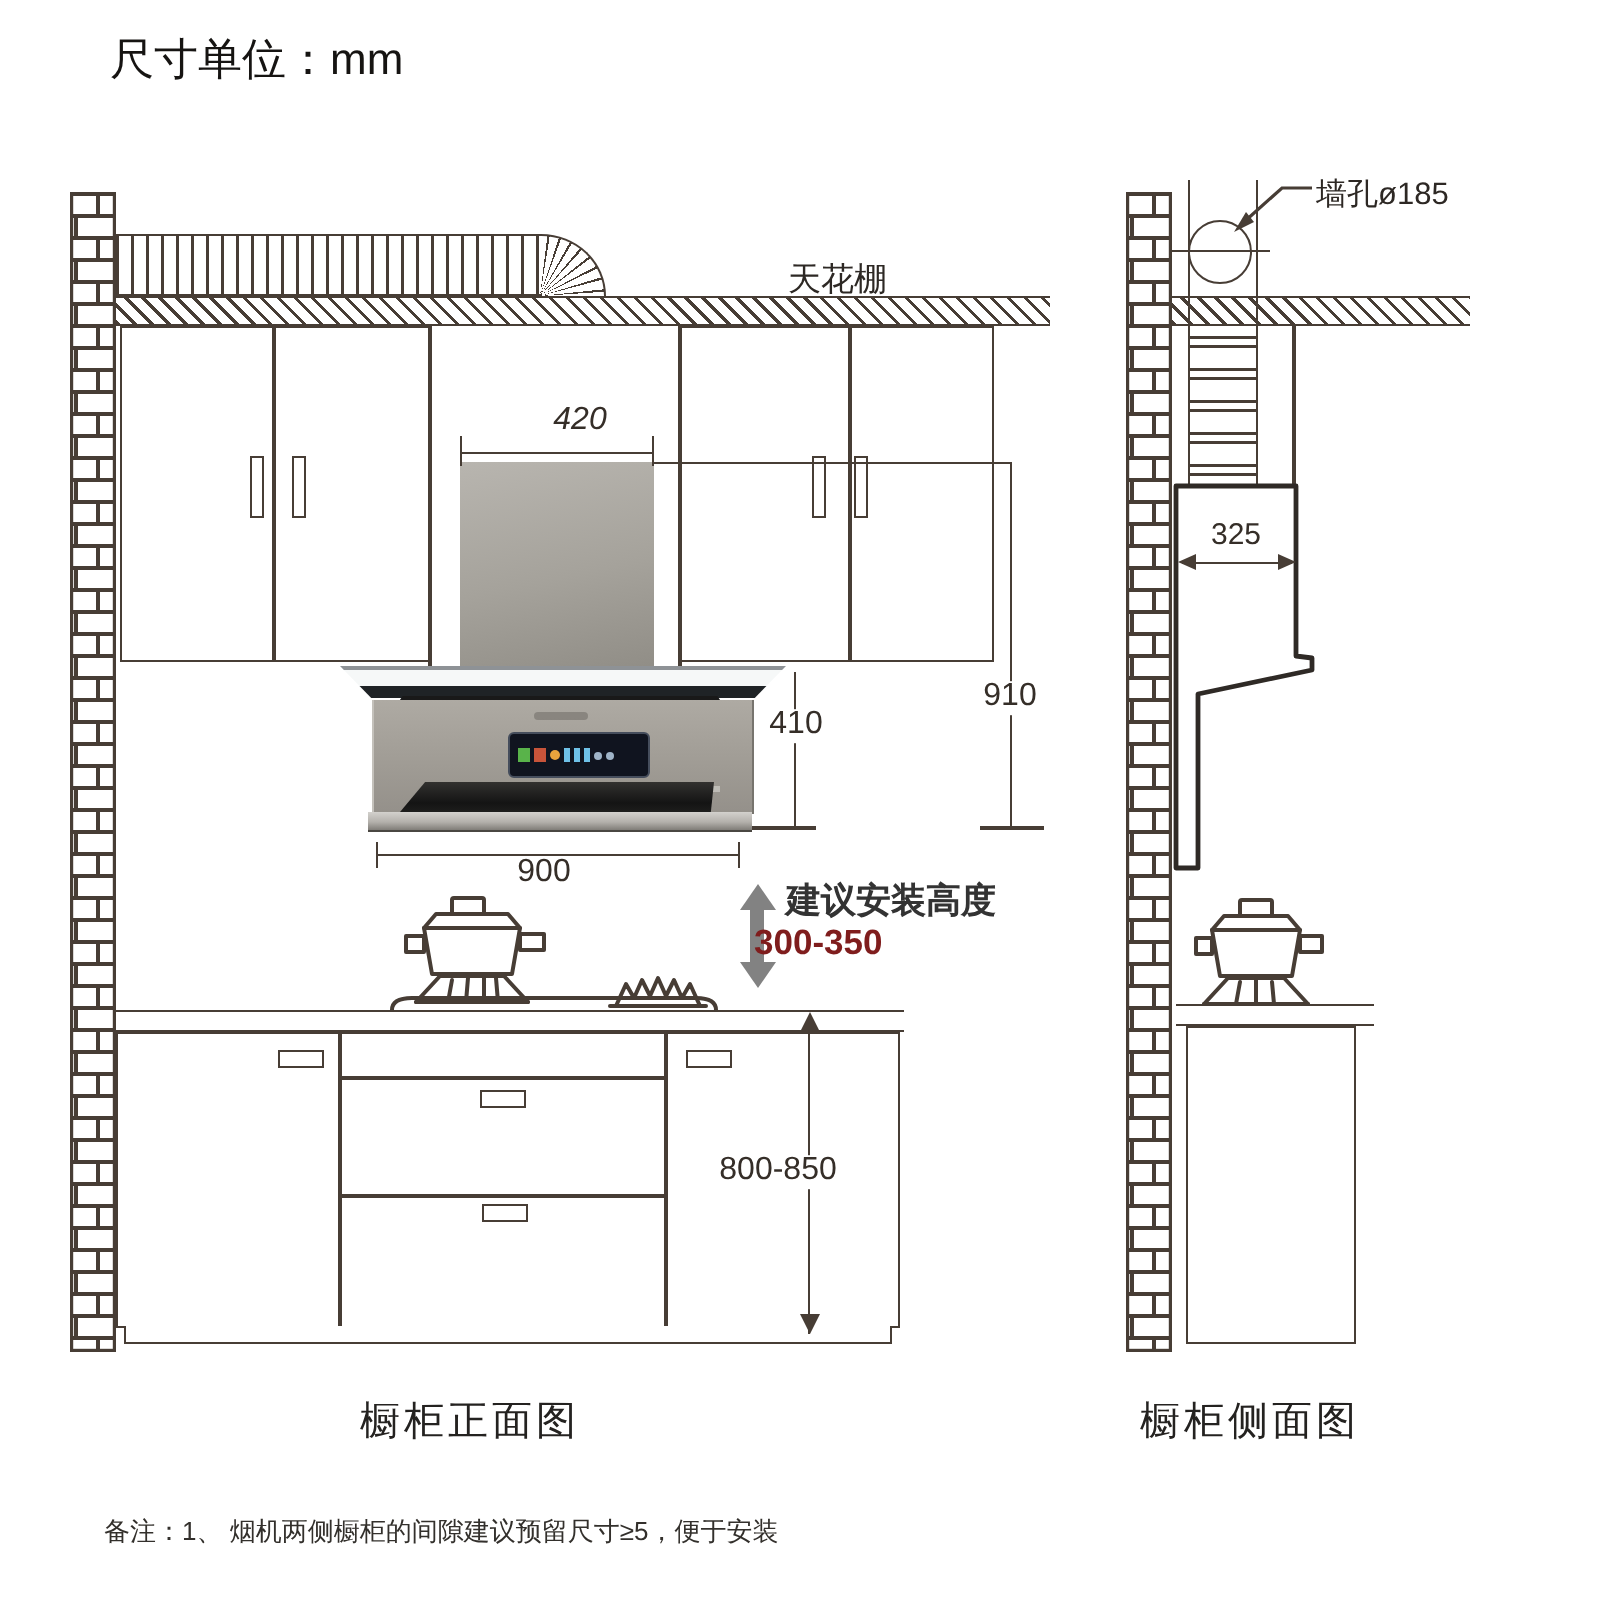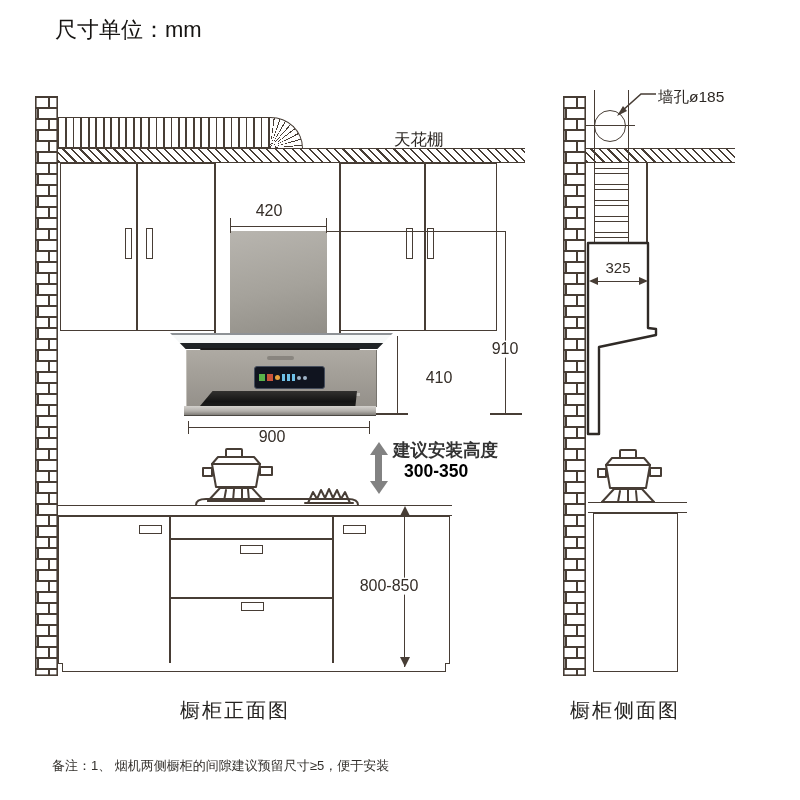--- a/index.html
+++ b/index.html
@@ -62,30 +62,30 @@
   <div class="lv" style="left:424px;top:163px;height:168px;"></div>
   <div class="hv" style="left:406px;top:228px;"></div>
   <div class="hv" style="left:427px;top:228px;"></div>
 
   <div class="a" style="left:230px;top:231px;width:97px;height:104px;
        background:linear-gradient(168deg,#b8b5af 0%,#a5a29b 55%,#908d86 100%);"></div>
 
   <div class="lh" style="left:230px;top:225.5px;width:97px;height:1.4px;"></div>
   <div class="lv" style="left:229.5px;top:218px;height:15px;width:1.4px;"></div>
   <div class="lv" style="left:326px;top:218px;height:15px;width:1.4px;"></div>
-  <div class="dl" style="left:269px;top:211px;">420</div>
+  <div class="dl" style="left:290px;top:211px;font-style:italic;">420</div>
 
   <div class="lh" style="left:327px;top:231px;width:178px;height:1.4px;"></div>
   <div class="lv" style="left:504.5px;top:231px;height:183px;width:1.4px;"></div>
   <div class="lh" style="left:490px;top:413.2px;width:32px;height:1.4px;"></div>
   <div class="dl" style="left:505px;top:349px;">910</div>
 
   <div class="lv" style="left:396.5px;top:336px;height:78px;width:1.4px;"></div>
   <div class="lh" style="left:373px;top:413.2px;width:35px;height:1.4px;"></div>
-  <div class="dl" style="left:398px;top:378px;margin-left:41px;">410</div>
+  <div class="dl" style="left:398px;top:363px;">410</div>
 
   <div class="a" style="left:170px;top:333px;width:223px;height:16px;
        clip-path:polygon(0 0,100% 0,93% 100%,7% 100%);
        background:linear-gradient(180deg,#8e9296 0 2px,#f6f8f8 2px 10px,#1f2326 10px 16px);"></div>
   <div class="a" style="left:198px;top:348px;width:164px;height:5px;background:#191919;
        clip-path:polygon(2% 0,98% 0,100% 100%,0 100%);"></div>
   <div class="a" style="left:186px;top:350px;width:189px;height:57px;
        background:linear-gradient(180deg,#aeaaa3 0%,#a09c95 55%,#94908a 100%);
        border-left:1px solid #c4c1bb;border-right:1px solid #77746e;"></div>
   <div class="a" style="left:267px;top:356px;width:27px;height:4px;background:#6e6a64;opacity:.55;border-radius:2px;"></div>
@@ -109,21 +109,21 @@
 
   <div class="lh" style="left:188px;top:427px;width:182px;height:1.4px;"></div>
   <div class="lv" style="left:187.5px;top:421px;height:13px;width:1.4px;"></div>
   <div class="lv" style="left:369px;top:421px;height:13px;width:1.4px;"></div>
   <div class="dl" style="left:272px;top:437px;">900</div>
 
   <div class="tri" style="left:369.5px;top:442px;border-left:9px solid transparent;border-right:9px solid transparent;border-bottom:13px solid var(--arrow);"></div>
   <div class="a" style="left:375.2px;top:453px;width:6.6px;height:30px;background:var(--arrow);"></div>
   <div class="tri" style="left:369.5px;top:481px;border-left:9px solid transparent;border-right:9px solid transparent;border-top:13px solid var(--arrow);"></div>
   <div class="a" style="left:393px;top:438px;font-size:17.5px;font-weight:700;color:#333;">建议安装高度</div>
-  <div class="a" style="left:404px;top:461px;font-size:17.5px;font-weight:700;color:#000000;">300-350</div>
+  <div class="a" style="left:377px;top:461px;font-size:17.5px;font-weight:700;color:#7f1d1d;">300-350</div>
 
   <div class="a" style="left:58px;top:505px;width:394px;height:11px;box-sizing:border-box;
        border-top:1.7px solid var(--line);border-bottom:1.7px solid var(--line);background:#fff;"></div>
 
   <svg class="a" style="left:138px;top:443px;" width="240" height="64">
     <g stroke="#473d35" stroke-width="2" fill="none" stroke-linejoin="round" stroke-linecap="round">
       <path d="M58,62 Q58,56 68,56 L210,56 Q220,56 220,62" fill="#fff"></path>
       <rect x="88" y="6" width="16" height="8" rx="1" fill="#fff"></rect>
       <path d="M74,21 L80,14 L116,14 L122,21 Z" fill="#fff"></path>
       <path d="M74,21 L122,21 L118,44 L78,44 Z" fill="#fff"></path>

